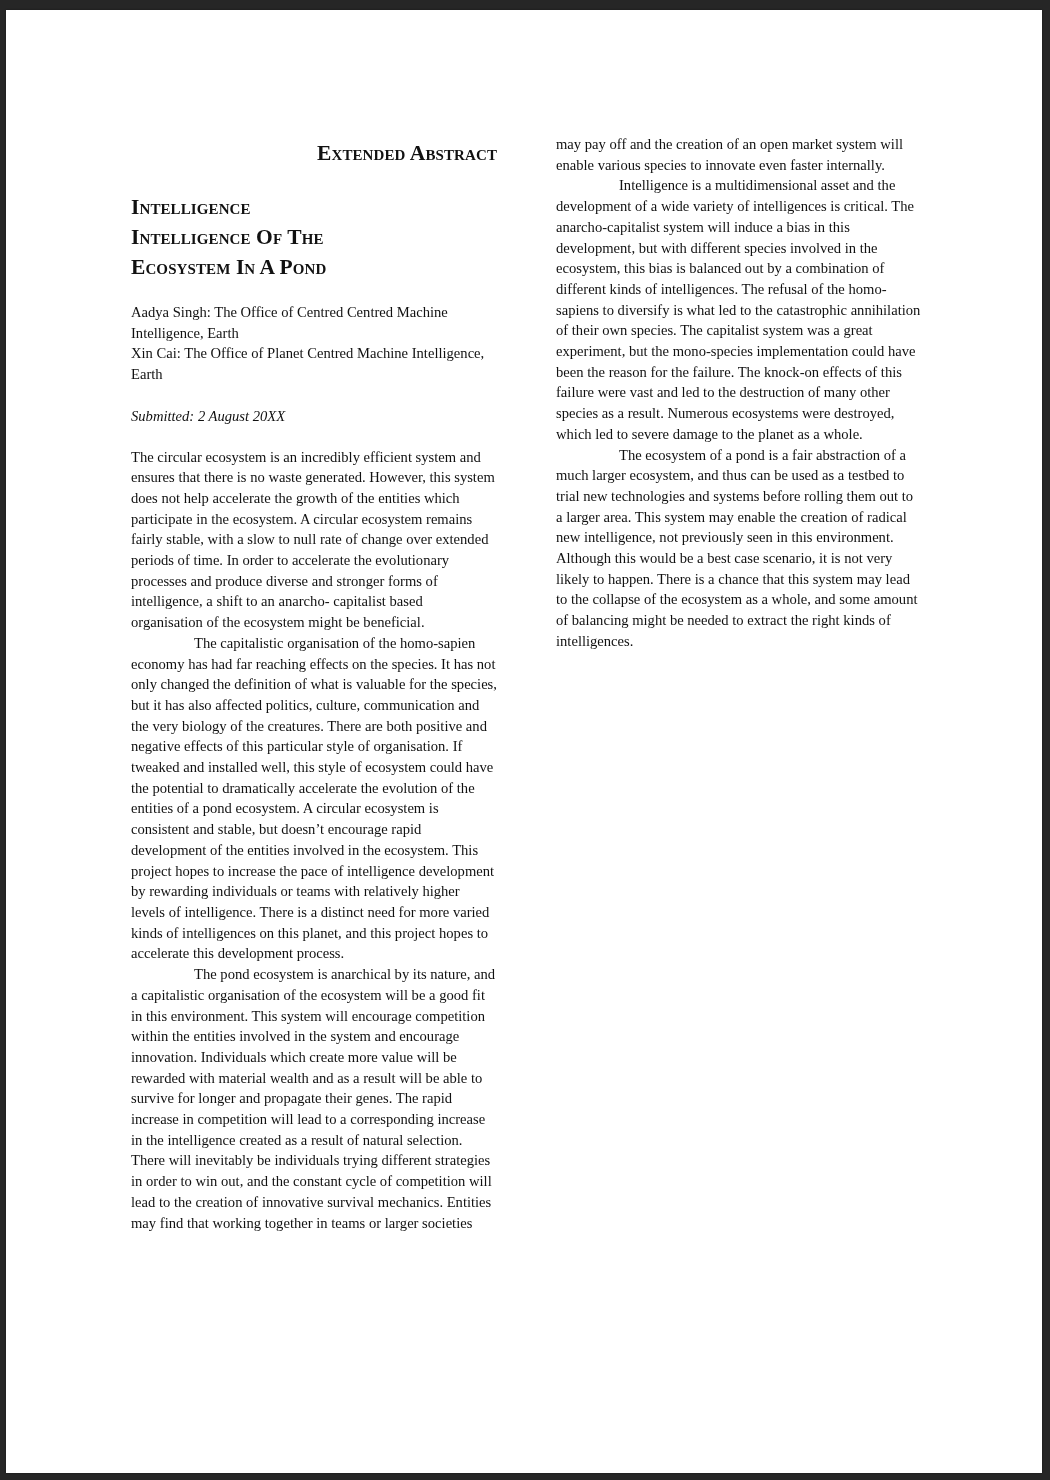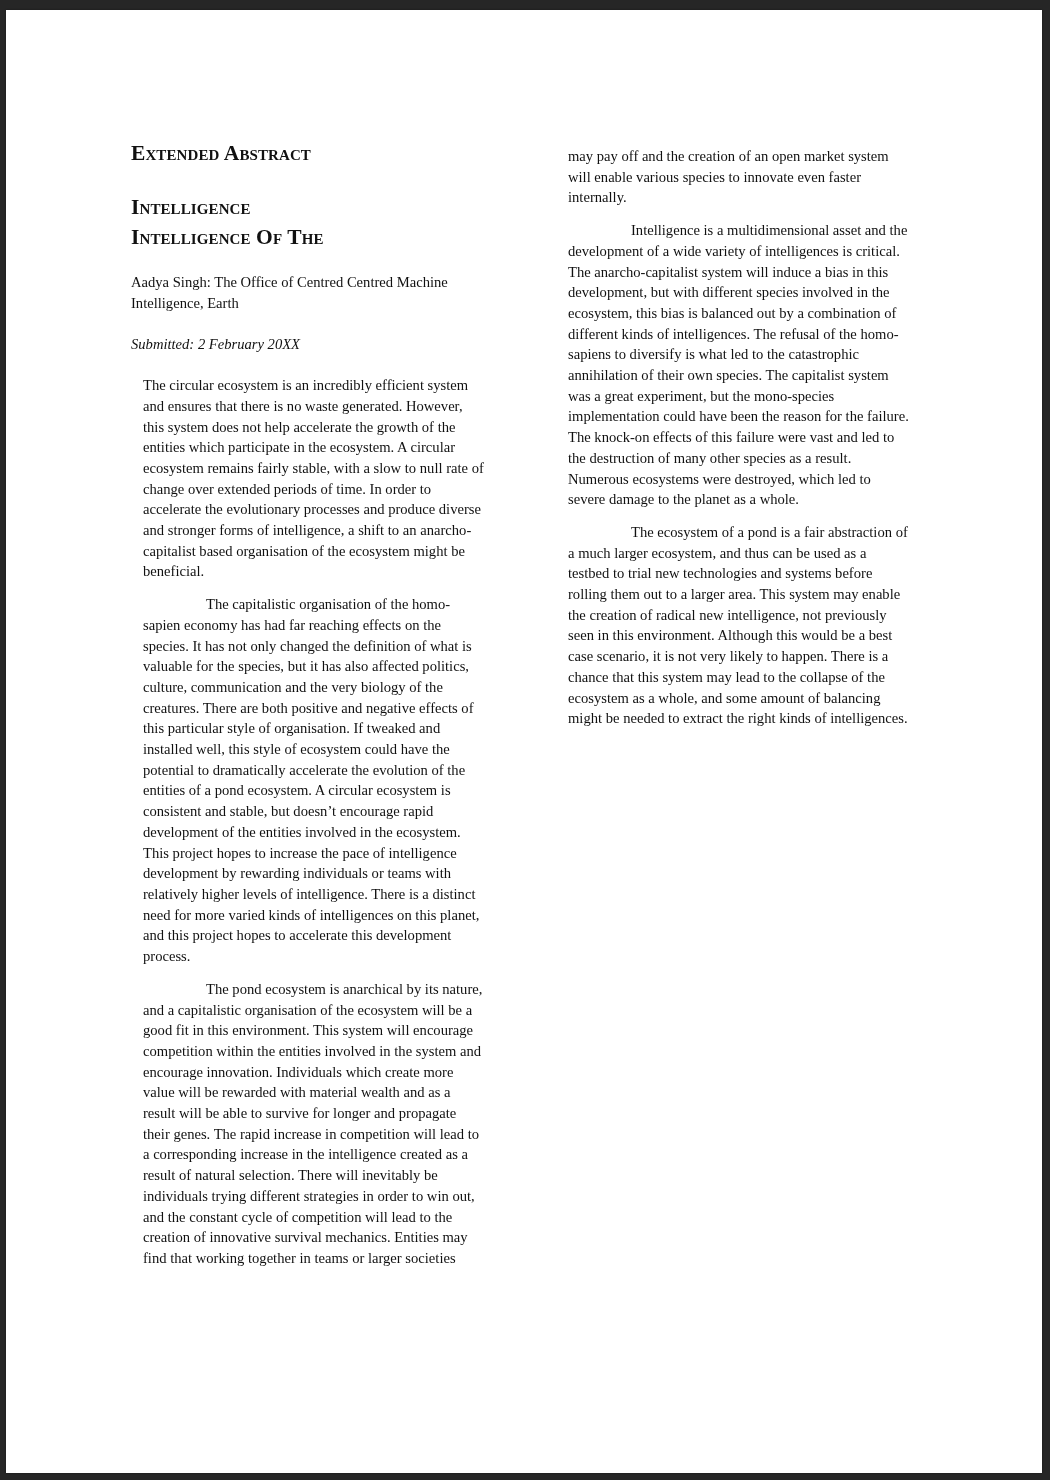--- a/index.html
+++ b/index.html
@@ -27,47 +27,49 @@
   .col-left { left: 125px; top: 128px; }
   .col-right { left: 550px; top: 124px; }
   .heading {
     font-weight: bold;
     font-variant: small-caps;
     font-size: 21.5px;
     line-height: 30px;
     margin: 0;
     letter-spacing: 0.1px;
   }
-  .h-extended { margin-top: 0; }
+  .h-extended { margin-top: 0; text-align: right; }
   .h-title { margin-top: 24px; }
   .authors { margin-top: 20px; }
   .author-line { display: block; }
   .submitted { font-style: italic; margin-top: 21px; }
   .body-text { margin-top: 20px; font-family: Liberation Serif, serif; }
-  p.para { margin: 12px; text-align: left; }
+  p.para { margin: 0; text-align: left; }
   p.para.indent { text-indent: 63px; }
 </style>
 </head>
 <body>
 
 <div class="page">
 
   <div class="col col-left">
     <h2 class="heading h-extended">Extended Abstract</h2>
 
     <h1 class="heading h-title">
       <span class="author-line">Intelligence</span>
       <span class="author-line">Intelligence Of The</span>
+      <span class="author-line">Ecosystem In A Pond</span>
     </h1>
 
     <div class="authors">
       <span class="author-line">Aadya Singh: The Office of Centred Centred Machine Intelligence, Earth</span>
+      <span class="author-line">Xin Cai: The Office of Planet Centred Machine Intelligence, Earth</span>
     </div>
 
-    <div class="submitted">Submitted: 2 February 20XX</div>
+    <div class="submitted">Submitted: 2 August 20XX</div>
 
     <div class="body-text">
       <p class="para">The circular ecosystem is an incredibly efficient system and ensures that there is no waste generated. However, this system does not help accelerate the growth of the entities which participate in the ecosystem. A circular ecosystem remains fairly stable, with a slow to null rate of change over extended periods of time. In order to accelerate the evolutionary processes and produce diverse and stronger forms of intelligence, a shift to an anarcho- capitalist based organisation of the ecosystem might be beneficial.</p>
       <p class="para indent">The capitalistic organisation of the homo-sapien economy has had far reaching effects on the species. It has not only changed the definition of what is valuable for the species, but it has also affected politics, culture, communication and the very biology of the creatures. There are both positive and negative effects of this particular style of organisation. If tweaked and installed well, this style of ecosystem could have the potential to dramatically accelerate the evolution of the entities of a pond ecosystem. A circular ecosystem is consistent and stable, but doesn’t encourage rapid development of the entities involved in the ecosystem. This project hopes to increase the pace of intelligence development by rewarding individuals or teams with relatively higher levels of intelligence. There is a distinct need for more varied kinds of intelligences on this planet, and this project hopes to accelerate this development process.</p>
       <p class="para indent">The pond ecosystem is anarchical by its nature, and a capitalistic organisation of the ecosystem will be a good fit in this environment. This system will encourage competition within the entities involved in the system and encourage innovation. Individuals which create more value will be rewarded with material wealth and as a result will be able to survive for longer and propagate their genes. The rapid increase in competition will lead to a corresponding increase in the intelligence created as a result of natural selection. There will inevitably be individuals trying different strategies in order to win out, and the constant cycle of competition will lead to the creation of innovative survival mechanics. Entities may find that working together in teams or larger societies</p>
     </div>
   </div>
 
   <div class="col col-right">
     <div class="body-text-right">

